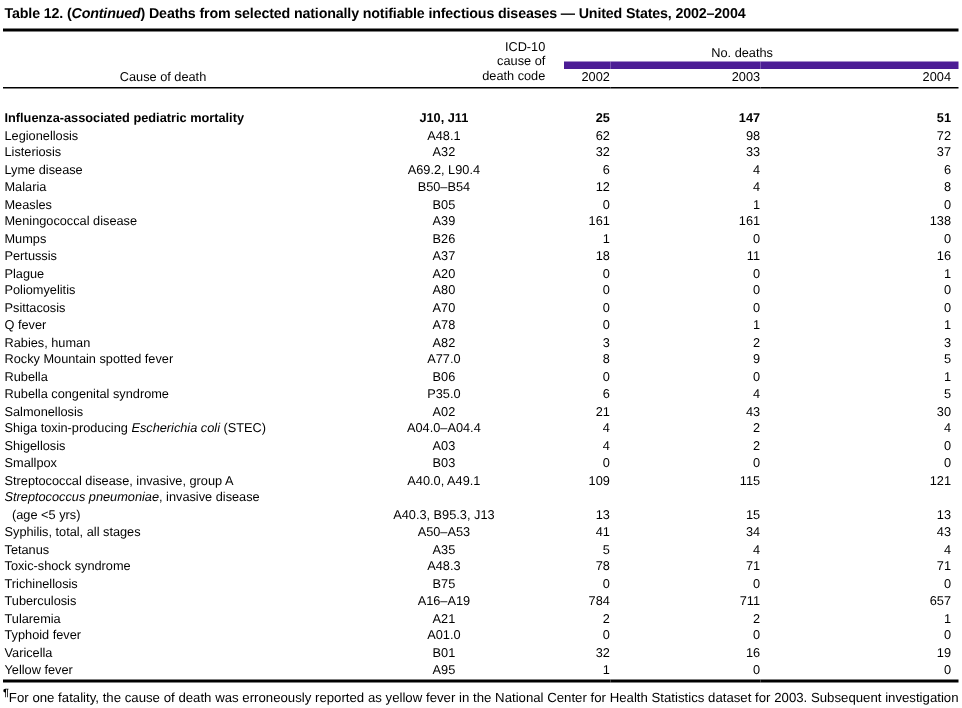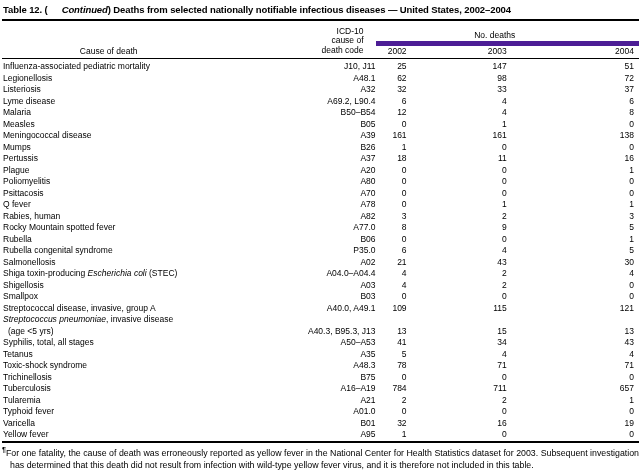--- a/index.html
+++ b/index.html
@@ -16,21 +16,21 @@
   }
   
   .titlebar {
     border-bottom: 2px solid #000;
     padding: 1px 0 4px 1px;
   }
   .title {
     font-size: 9.5px; font-weight: bold; letter-spacing: -0.1px;
     white-space: nowrap;
   }
-  .title .cont { font-style: italic; margin-left: 14px; }
+  .title .cont { font-style: italic; }
   
   table.data {
     width: 637px;
     border-collapse: collapse;
     table-layout: fixed;
     border-bottom: 2px solid #000;
   }
   col.c1 { width: 212px; }
   col.c2 { width: 161px; }
   col.c3 { width: 31px; }
@@ -65,24 +65,24 @@
     vertical-align: bottom;
     text-align: right;
   }
   tbody td {
     font-size: 8.5px;
     line-height: 11.5px;
     padding: 0;
     vertical-align: bottom;
     white-space: nowrap;
   }
-  tbody tr:first-child td { padding-top: 2px; }
+  tbody tr:first-child td { padding-top: 14px; font-weight: bold; }
   .c-cause { text-align: left; padding-left: 1px; }
   .c-cause .indent { padding-left: 5px; }
-  .c-code { text-align: right; padding-left: 2px; }
+  .c-code { text-align: center; padding-left: 2px; }
   .c-num { text-align: right; }
   .y2 { padding-right: 5px; }
   em { font-style: italic; }
   
   .footnote {
     margin: 4px 0 0 0;
     font-size: 8.8px;
     line-height: 12.6px;
     text-align: justify;
     padding-left: 8px;

